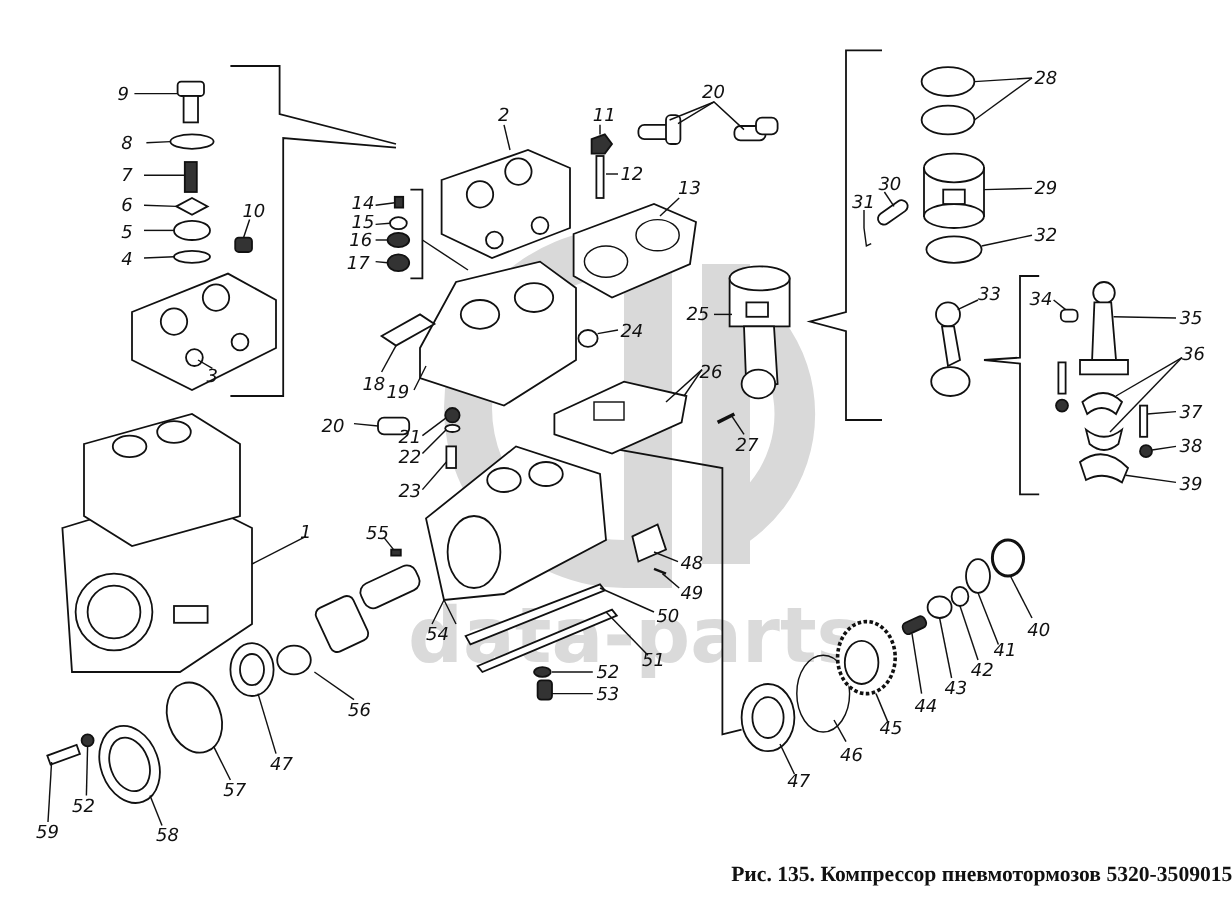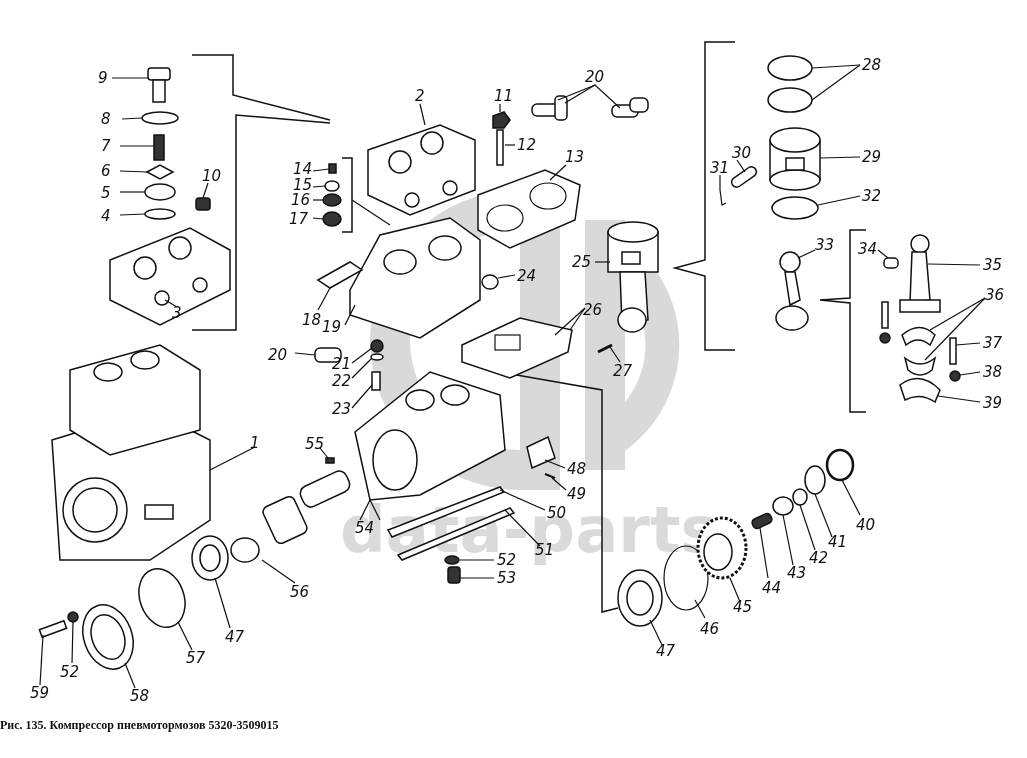--- a/index.html
+++ b/index.html
@@ -5,21 +5,21 @@
   html, body { margin:0; padding:0; background:#ffffff; }
   body { width:1027px; height:758px; position:relative; overflow:hidden; font-family:"Liberation Serif", serif; }
   #stage { position:absolute; left:0; top:0; width:1027px; height:758px; }
   .lbl { font-family:"DejaVu Sans", sans-serif; font-style:italic; font-size:15px; fill:#111; }
   .ln { stroke:#111; stroke-width:1.2; fill:none; }
   .pt { stroke:#111; stroke-width:1.5; fill:#fff; }
   .ptd { stroke:#111; stroke-width:1.5; fill:#333; }
   .brk { stroke:#111; stroke-width:1.5; fill:none; }
   .wm { fill:#d9d9d9; }
   .wmtext { font-family:"DejaVu Sans", sans-serif; font-weight:bold; font-size:64px; fill:#d4d4d4; opacity:0.85; }
-  #caption { position:absolute; left:0; width:1027px; top:718px; text-align:left; font-family:"Liberation Serif", serif; font-weight:bold; font-size:12px; color:#111; }
+  #caption { position:absolute; left:0; width:1027px; top:718px; text-align:right; font-family:"Liberation Serif", serif; font-weight:bold; font-size:18px; color:#111; }
 </style>
 </head>
 <body>
 
 <svg id="stage" viewBox="0 0 1027 758">
 
   <g>
     <path class="wm" d="M520 190 a150 150 0 0 0 0 300 l0 -40 a110 110 0 0 1 0 -220 z"></path>
     <rect class="wm" x="520" y="190" width="40" height="300"></rect>
     <path class="wm" d="M585 220 a130 130 0 0 1 0 250 l0 -40 a90 90 0 0 0 0 -170 z"></path>

